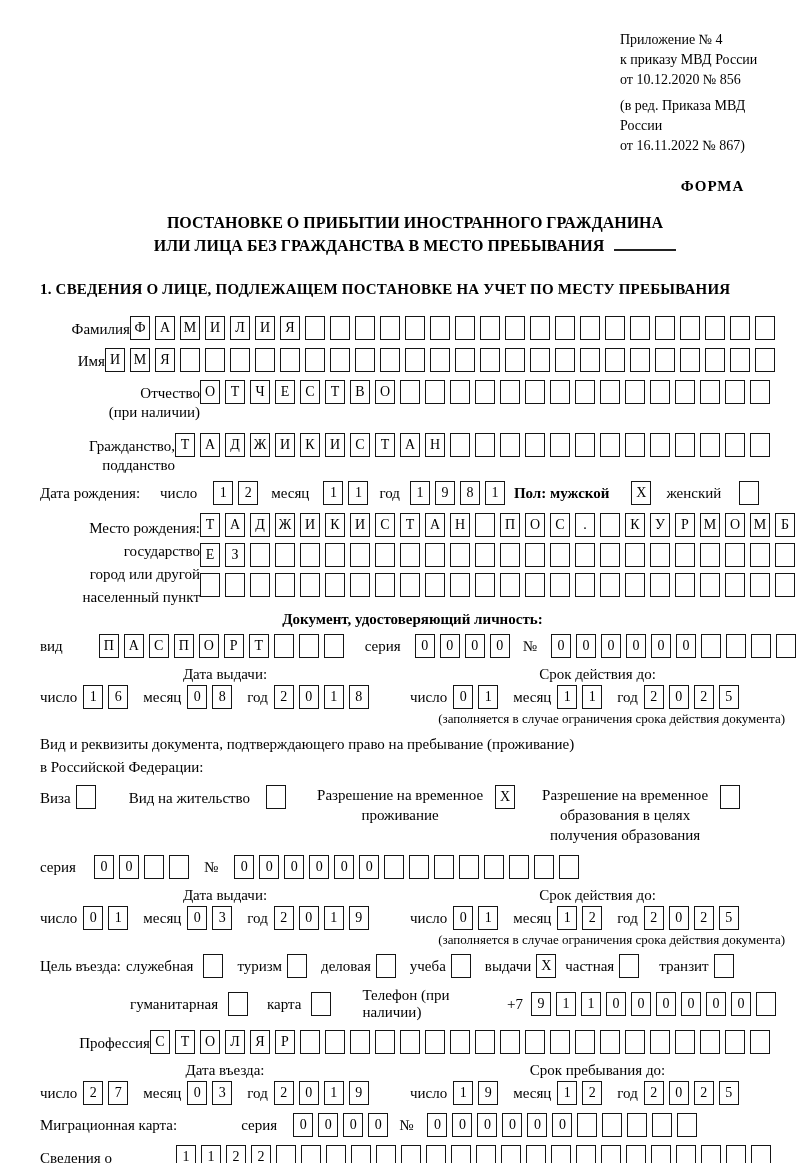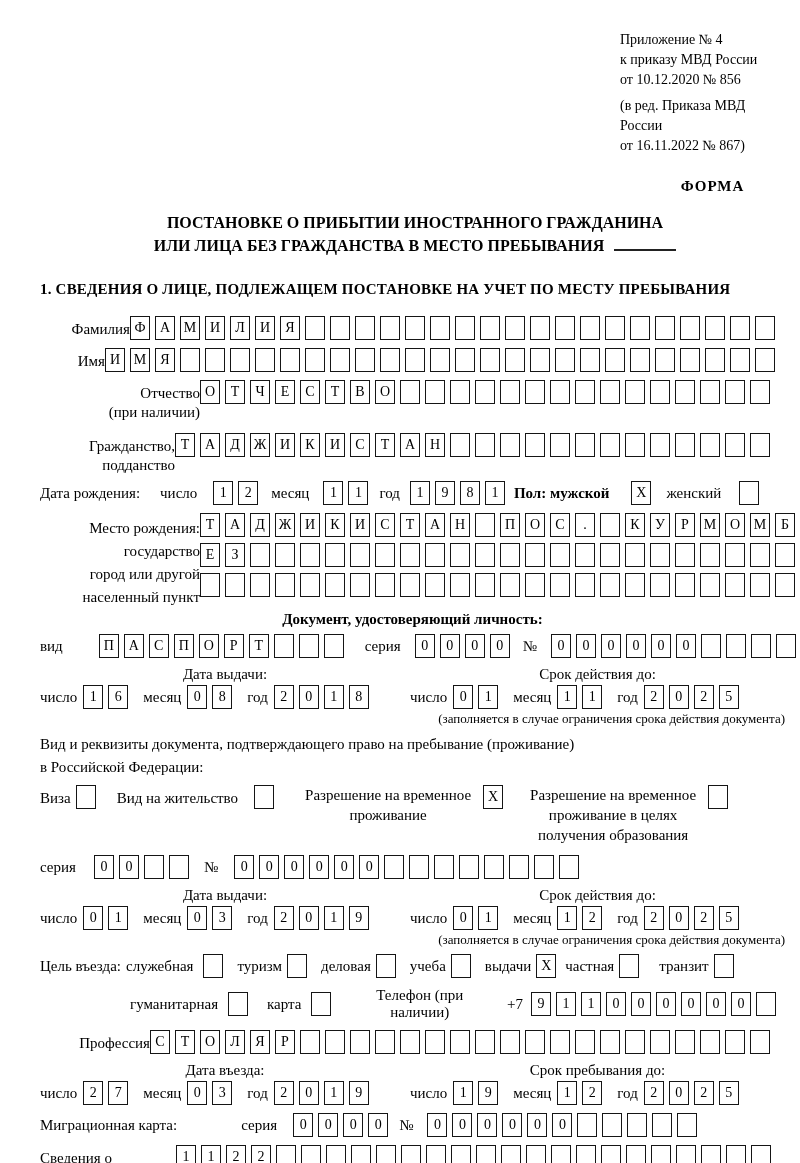--- a/index.html
+++ b/index.html
@@ -39,21 +39,21 @@
 
   .doc-heading { text-align:center; font-weight:bold; margin:2px 0 6px 0; width:745px; }
   .plain-line { line-height:23px; }
 
   .opt { display:flex; align-items:flex-start; }
   .opt .olbl { text-align:center; line-height:20px; }
   .opt .boxes { margin-left:8px; margin-top:0; }
   .opts-row { display:flex; margin:6px 0 10px 0; width:760px; }
 
   .purpose-row { display:flex; align-items:center; margin-bottom:9px; flex-wrap:nowrap; }
-  .purpose-row .txt { margin-right:5px;text-align:center; }
+  .purpose-row .txt { margin-right:5px; }
   .purpose-row .boxes { margin-right:9px; }
 
   .reps { display:flex; margin-top:2px; }
   .reps .lblcol { width:136px; line-height:22px; padding-top:2px; }
   .reps .rowscol .boxes { margin-bottom:10px; }
 </style>
 </head>
 <body>
 
 <div class="page">
@@ -412,39 +412,39 @@
   <div class="plain-line">Вид и реквизиты документа, подтверждающего право на пребывание (проживание)</div>
   <div class="plain-line" style="margin-bottom:4px;">в Российской Федерации:</div>
 
   <div class="opts-row">
     <div class="opt">
       <div class="olbl" style="padding-top:3px;">Виза</div>
       <div class="boxes" style="margin-left:5px;">
           <span class="cell"></span>
         </div>
     </div>
-    <div class="opt" style="margin-left:16px;">
+    <div class="opt" style="margin-left:28px;">
       <div class="olbl" style="padding-top:3px;">Вид на жительство</div>
       <div class="boxes" style="margin-left:16px;">
           <span class="cell"></span>
         </div>
     </div>
     <div class="opt" style="margin-left:26px;">
       <div class="olbl">
         <div>Разрешение на временное</div>
         <div>проживание</div>
       </div>
       <div class="boxes" style="margin-left:12px;">
           <span class="cell">X</span>
         </div>
     </div>
     <div class="opt" style="margin-left:22px;">
       <div class="olbl">
         <div>Разрешение на временное</div>
-        <div>проживание в целях</div>
+        <div>образования в целях</div>
         <div>получения образования</div>
       </div>
       <div class="boxes" style="margin-left:12px;">
           <span class="cell"></span>
         </div>
     </div>
   </div>
 
   <div class="row inline" style="align-items:center;">
     <span class="txt" style="margin-right:12px;">серия</span>

